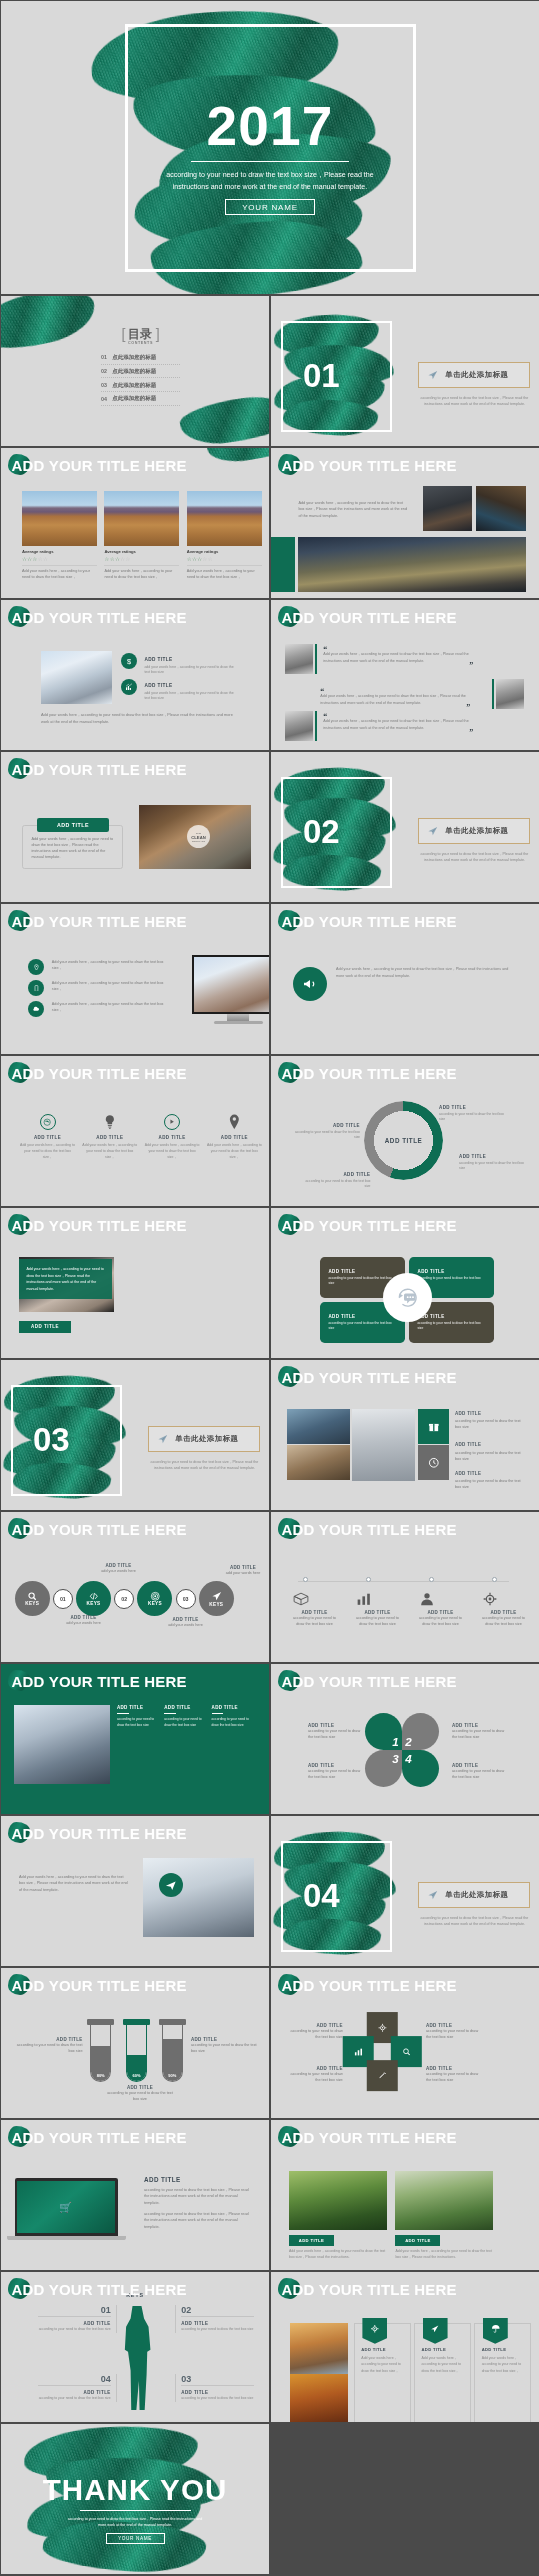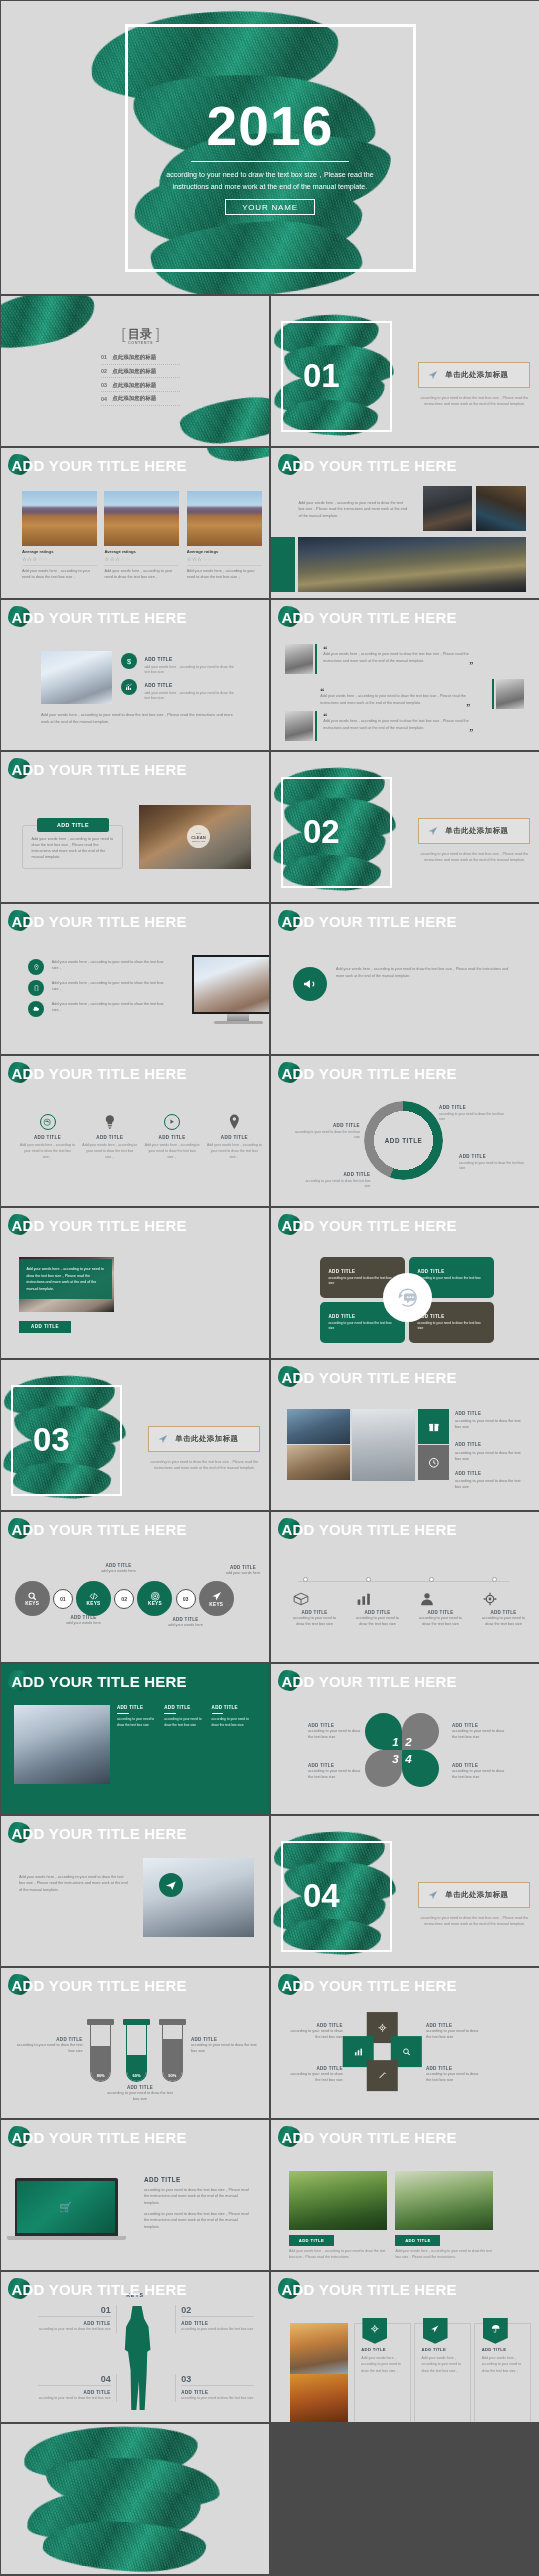--- a/index.html
+++ b/index.html
@@ -276,21 +276,21 @@
   <div class="slide full">
     <div class="cover-brush-wrap">
       <div class="brush bl1" style="left:90px;top:10.5px;width:248px;height:90px;transform:rotate(-4deg);"></div>
       <div class="brush bl2" style="left:132px;top:74px;width:243px;height:84px;transform:rotate(3deg);"></div>
       <div class="brush bl3" style="left:158px;top:132px;width:232px;height:79px;transform:rotate(-2deg);"></div>
       <div class="brush bl1" style="left:134px;top:174px;width:227px;height:79px;transform:rotate(4deg);"></div>
       <div class="brush bl2" style="left:150px;top:221px;width:211px;height:74px;transform:rotate(-3deg);"></div>
     </div>
     <div class="cover-frame"></div>
     <div class="cover-center">
-      <div class="cover-year">2016</div>
+      <div class="cover-year">2017</div>
       <div class="cover-rule"></div>
       <div class="cover-sub">according to your need to draw the text box size，Please read the instructions and more work at the end of the manual template.</div>
       <div class="cover-name">YOUR NAME</div>
     </div>
   </div>
 
   <div class="slide half">
     <div class="brush bl1" style="left:-26px;top:-2.1px;width:121px;height:51px;transform:rotate(-12deg);"></div>
     <div class="brush bl2" style="left:179px;top:103px;width:116px;height:42px;transform:rotate(-8deg);"></div>
     <div class="toc">
@@ -1124,16 +1124,22 @@
         <div class="rib-bd">Add your words here，according to your need to draw the text box size，</div>
       </div>
     </div>
   </div>
 
   <div class="slide half">
     <div class="brush bl1" style="left:23px;top:3.2px;width:174px;height:53px;transform:rotate(-3deg);"></div>
     <div class="brush bl2" style="left:45px;top:34px;width:174px;height:51px;transform:rotate(3deg);"></div>
     <div class="brush bl3" style="left:26px;top:66px;width:174px;height:51px;transform:rotate(-3deg);"></div>
     <div class="brush bl1" style="left:42px;top:98px;width:163px;height:49px;transform:rotate(3deg);"></div>
+    <div class="ty-center">
+      <div class="ty-title">THANK YOU</div>
+      <div class="ty-rule"></div>
+      <div class="ty-sub">according to your need to draw the text box size，Please read the instructions and more work at the end of the manual template.</div>
+      <div class="ty-name">YOUR NAME</div>
+    </div>
   </div>
 
 </div>
 
 
 </body></html>

